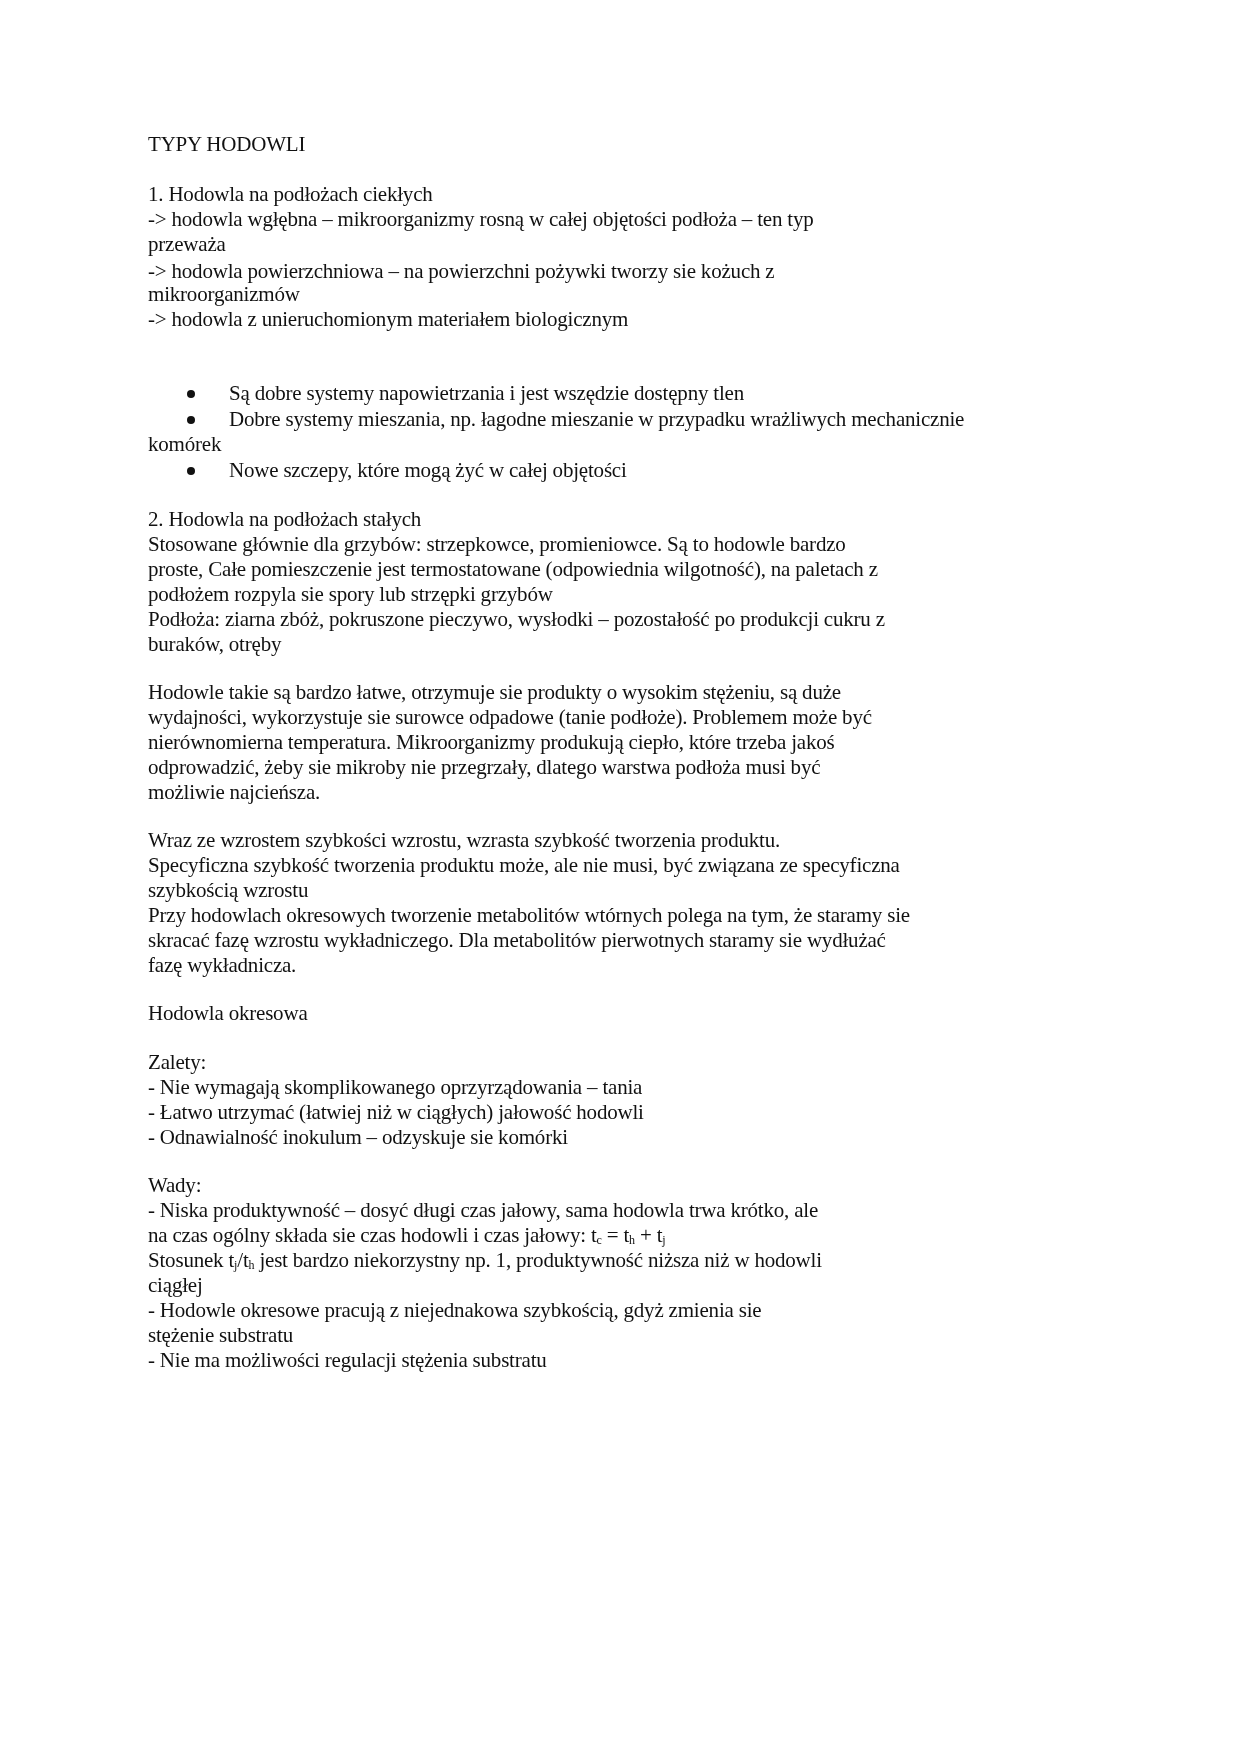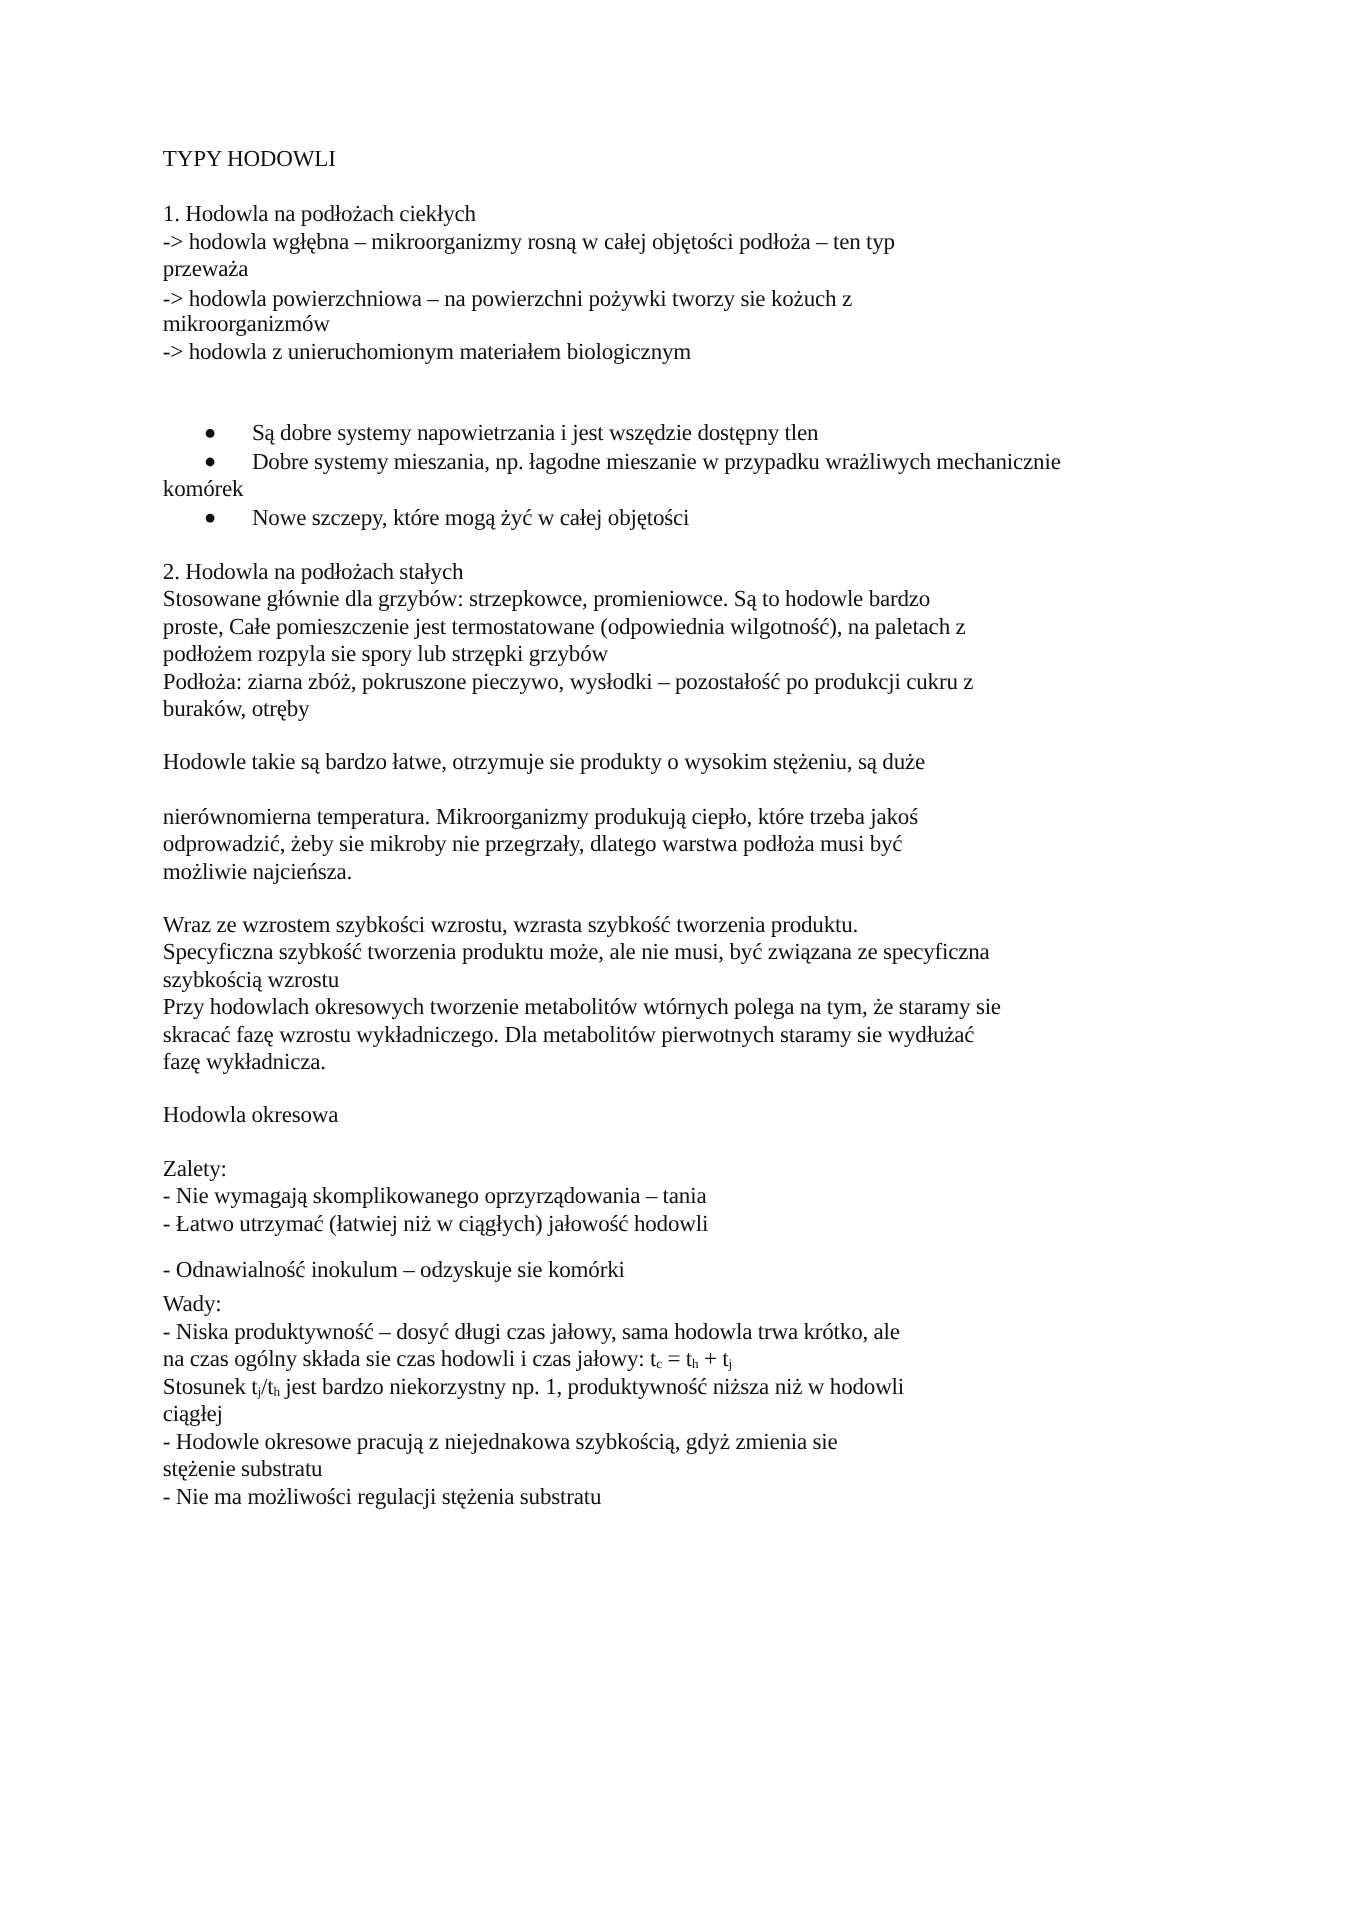--- a/index.html
+++ b/index.html
@@ -88,37 +88,38 @@
   </div>
 
   <div class="line" style="top:506px;">2. Hodowla na podłożach stałych</div>
   <div class="line" style="top:531px;">Stosowane głównie dla grzybów: strzepkowce, promieniowce. Są to hodowle bardzo</div>
   <div class="line" style="top:556px;">proste, Całe pomieszczenie jest termostatowane (odpowiednia wilgotność), na paletach z</div>
   <div class="line" style="top:581px;">podłożem rozpyla sie spory lub strzępki grzybów</div>
   <div class="line" style="top:606px;">Podłoża: ziarna zbóż, pokruszone pieczywo, wysłodki – pozostałość po produkcji cukru z</div>
   <div class="line" style="top:631px;">buraków, otręby</div>
 
   <div class="line" style="top:679px;">Hodowle takie są bardzo łatwe, otrzymuje sie produkty o wysokim stężeniu, są duże</div>
+  <div class="line" style="top:704px;">wydajności, wykorzystuje sie surowce odpadowe (tanie podłoże). Problemem może być</div>
   <div class="line" style="top:729px;">nierównomierna temperatura. Mikroorganizmy produkują ciepło, które trzeba jakoś</div>
   <div class="line" style="top:754px;">odprowadzić, żeby sie mikroby nie przegrzały, dlatego warstwa podłoża musi być</div>
   <div class="line" style="top:779px;">możliwie najcieńsza.</div>
 
   <div class="line" style="top:827px;">Wraz ze wzrostem szybkości wzrostu, wzrasta szybkość tworzenia produktu.</div>
   <div class="line" style="top:852px;">Specyficzna szybkość tworzenia produktu może, ale nie musi, być związana ze specyficzna</div>
   <div class="line" style="top:877px;">szybkością wzrostu</div>
   <div class="line" style="top:927px;">skracać fazę wzrostu wykładniczego. Dla metabolitów pierwotnych staramy sie wydłużać</div>
   <div class="line" style="top:902px;">Przy hodowlach okresowych tworzenie metabolitów wtórnych polega na tym, że staramy sie</div>
   <div class="line" style="top:952px;">fazę wykładnicza.</div>
 
   <div class="line" style="top:1000px;">Hodowla okresowa</div>
 
   <div class="line" style="top:1049px;">Zalety:</div>
   <div class="line" style="top:1074px;">- Nie wymagają skomplikowanego oprzyrządowania – tania</div>
   <div class="line" style="top:1099px;">- Łatwo utrzymać (łatwiej niż w ciągłych) jałowość hodowli</div>
-  <div class="line" style="top:1124px;margin-top:17px;">- Odnawialność inokulum – odzyskuje sie komórki</div>
+  <div class="line" style="top:1124px;">- Odnawialność inokulum – odzyskuje sie komórki</div>
 
   <div class="line" style="top:1172px;">Wady:</div>
   <div class="line" style="top:1197px;">- Niska produktywność – dosyć długi czas jałowy, sama hodowla trwa krótko, ale</div>
   <div class="line" style="top:1222px;">
     <span>na czas ogólny składa sie czas hodowli i czas jałowy: </span><span><span>t</span><sub>c</sub><span> = </span><span>t</span><sub>h</sub><span> + </span><span>t</span><sub>j</sub></span>
   </div>
   <div class="line" style="top:1247px;">
     <span>Stosunek </span><span><span>t</span><sub>j</sub><span>/</span><span>t</span><sub>h</sub></span><span> jest bardzo niekorzystny np. 1, produktywność niższa niż w hodowli</span>
   </div>
   <div class="line" style="top:1272px;">ciągłej</div>

